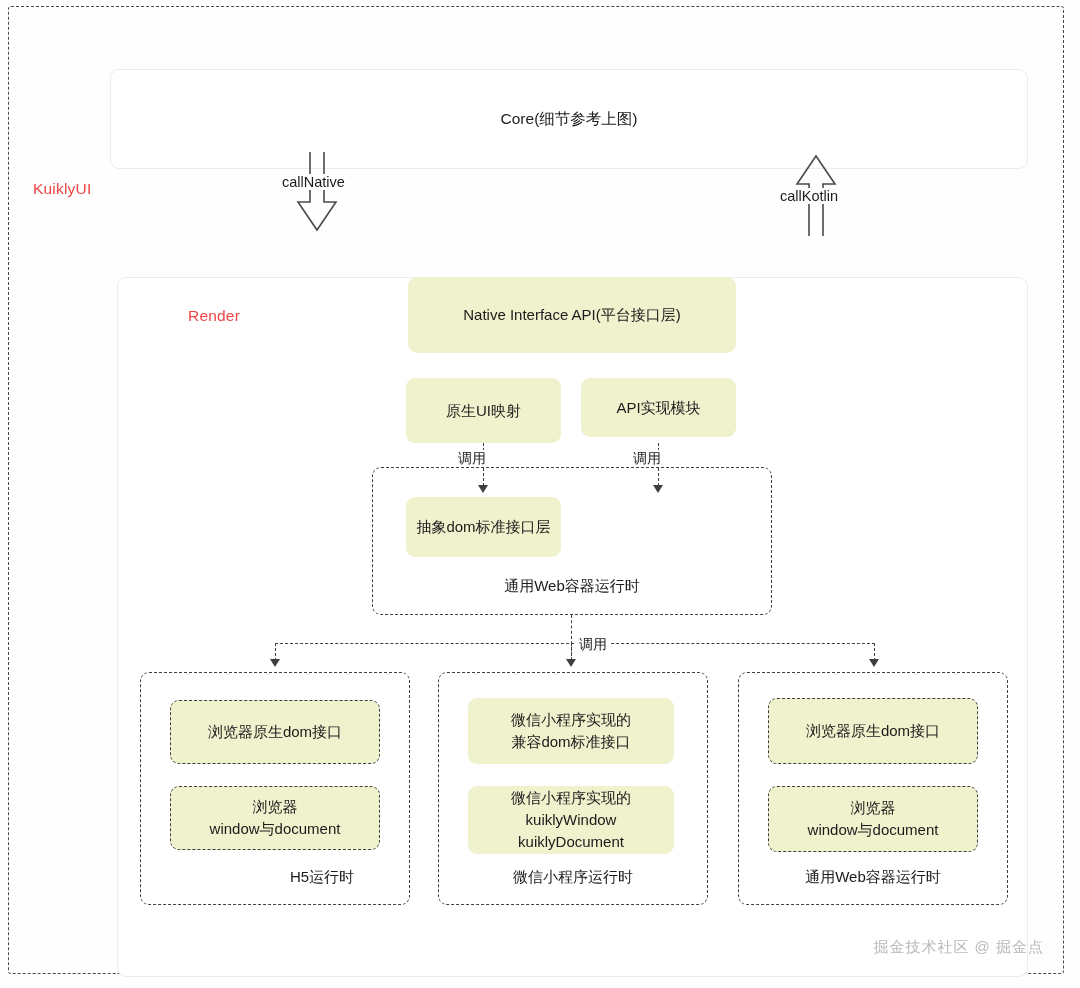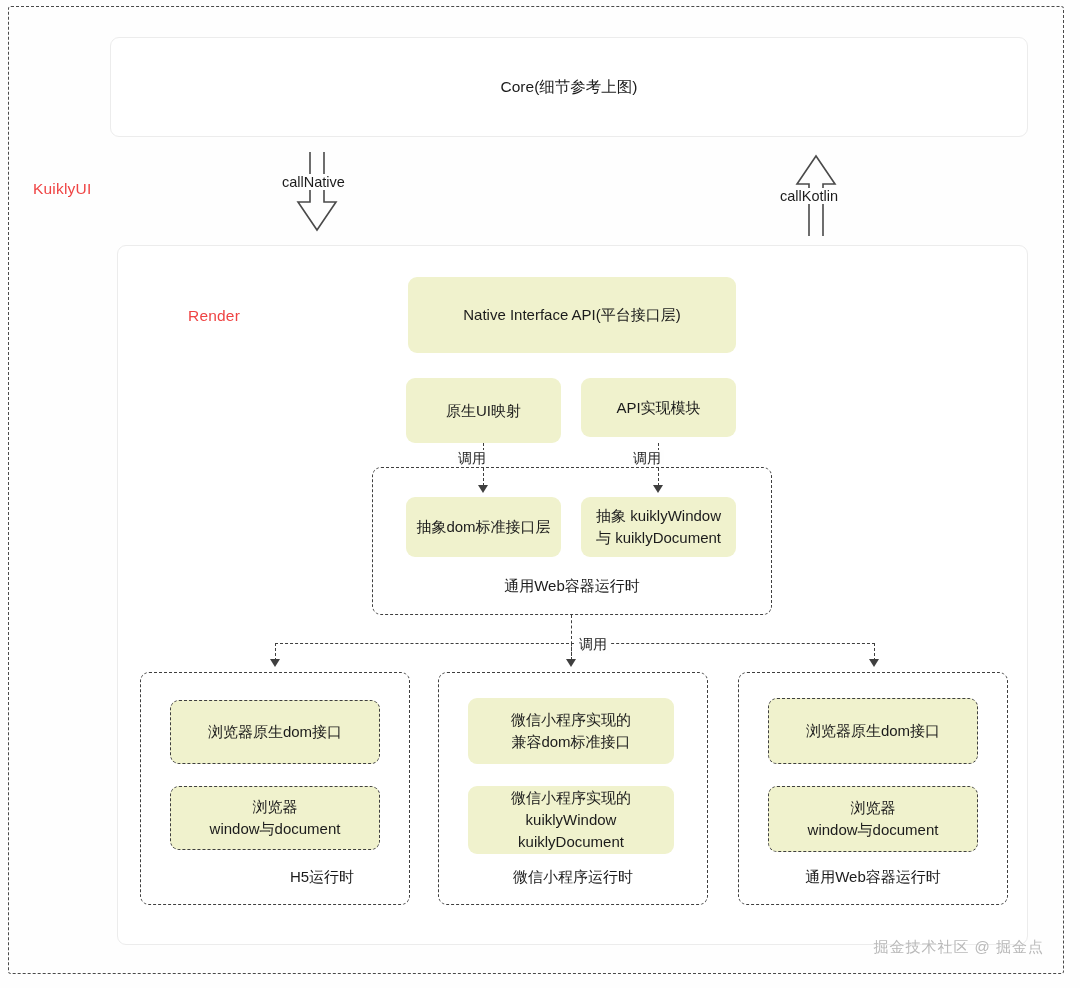--- a/index.html
+++ b/index.html
@@ -40,20 +40,21 @@
   #kuikly-label { left: 33px; top: 180px; }
   #render-label { left: 188px; top: 307px; }
 
   
   .soft-box {
     position: absolute;
     background: #ffffff;
     border: 1px solid #ececec;
     border-radius: 9px;
     box-sizing: border-box;
+    margin-top: 32px;
   }
   #core-box {
     left: 110px; top: 37px; width: 918px; height: 100px;
   }
   #render-box {
     left: 117px; top: 245px; width: 911px; height: 700px;
   }
   .box-center-text {
     position: absolute;
     left: 0; right: 0; top: 50%;
@@ -230,22 +231,20 @@
   <div class="vline" id="c1-v"></div>
   <div class="arrowhead" id="c1-h"></div>
   <div class="edge-label" id="c1-l">调用</div>
 
   <div class="vline" id="c2-v"></div>
   <div class="arrowhead" id="c2-h"></div>
   <div class="edge-label" id="c2-l">调用</div>
 
   <div class="dashed-container" id="web-container"></div>
   <div class="ynode" id="node-abs-dom">抽象dom标准接口层</div>
-  <div class="ynode" id="node-abs-win" style="white-space:pre-line;">抽象 kuiklyWindow
-与 kuiklyDocument</div>
   <div class="container-caption" id="web-caption" style="left:372px; width:400px;">通用Web容器运行时</div>
 
   <div class="vline" id="fan-v1"></div>
   <div class="hline" id="fan-h"></div>
   <div class="vline" id="fan-d1"></div>
   <div class="vline" id="fan-d2"></div>
   <div class="vline" id="fan-d3"></div>
   <div class="arrowhead" id="fan-a1"></div>
   <div class="arrowhead" id="fan-a2"></div>
   <div class="arrowhead" id="fan-a3"></div>

